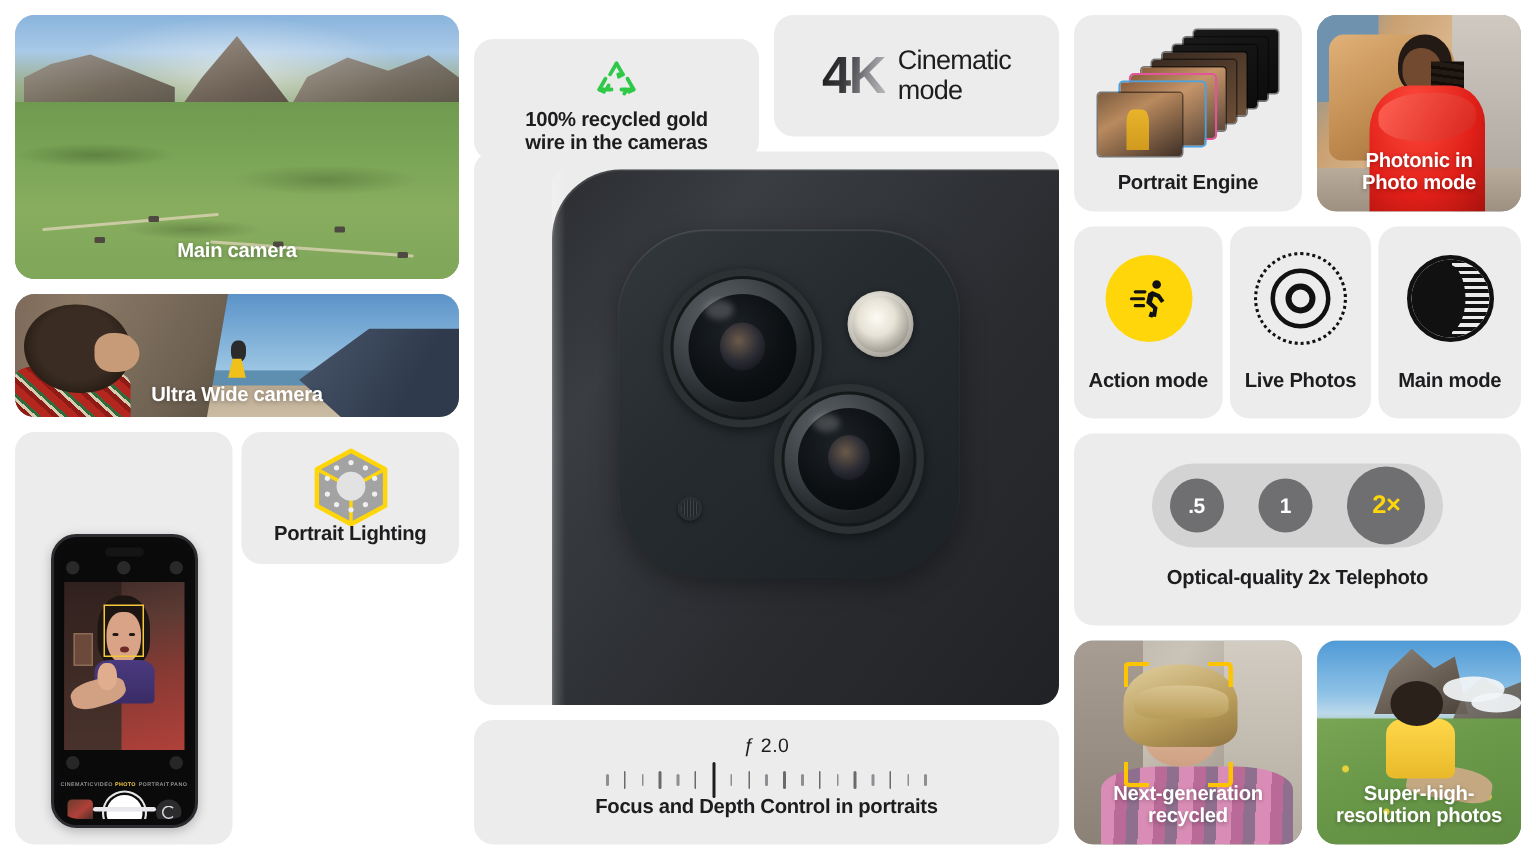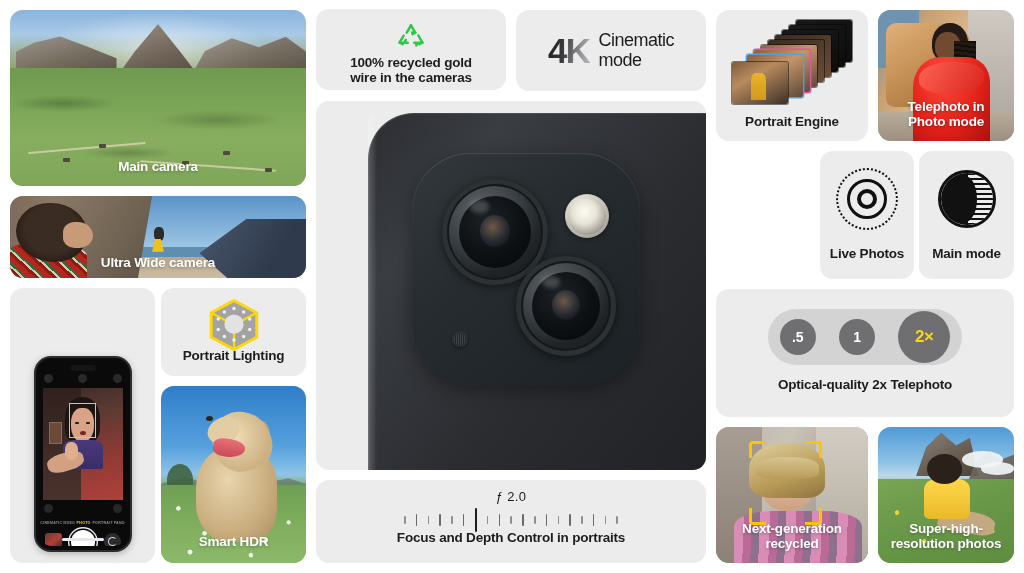--- a/index.html
+++ b/index.html
@@ -246,21 +246,21 @@
     background:#e3cda4; border-radius:50% 40% 40% 50%; transform:rotate(-26deg); }
   .dog-nose { position:absolute; left:31%; top:17%; width:7px; height:5px;
     background:#2b231c; border-radius:50%; }
   .dog-tongue { position:absolute; left:36%; top:30%; width:22%; height:10%;
     background: linear-gradient(#e86f78,#c94b57); border-radius:40% 50% 60% 40%;
     transform:rotate(8deg); }
   .dog-ear { position:absolute; left:60%; top:20%; width:15%; height:22%;
     background:#bfa274; border-radius:46% 46% 60% 60%; }
 
   
-  #c-recycled { left: 316px; top: 9px; width: 190px; height: 81px; }
+  #c-recycled { left: 316px; top: 26px; width: 190px; height: 81px; }
   .recy-icon { position:absolute; left:50%; transform:translateX(-50%); top:11px; }
   .recy-cap { top:46px; }
 
   
   #c-cinematic { left: 516px; top: 10px; width: 190px; height: 81px; }
   .cine-row {
     position:absolute; inset:0; display:flex; align-items:center;
     justify-content:center; gap:9px; padding:0 12px;
   }
   .cine-4k {
@@ -596,34 +596,20 @@
           <circle cx="21" cy="45" r="2"></circle>
             <circle cx="14" cy="37" r="2"></circle>
           <circle cx="14" cy="25" r="2"></circle>
             <circle cx="21" cy="17" r="2"></circle>
         </g>
       </svg>
     </div>
     <div class="tile-cap" style="bottom:13px">Portrait Lighting</div>
   </div>
 
-  <div class="card photo" id="c-smarthdr">
-    <div class="scene-dog">
-      <div class="dog-hills"></div>
-        <div class="dog-tree"></div>
-        <div class="dog-field"></div>
-      <div class="dog-body"></div>
-        <div class="dog-ear"></div>
-      <div class="dog-head"></div>
-        <div class="dog-snout"></div>
-      <div class="dog-nose"></div>
-        <div class="dog-tongue"></div>
-    </div>
-    <div class="photo-cap" style="bottom:14px">Smart HDR</div>
-  </div>
 
   <div class="card" id="c-recycled">
     <div class="recy-icon">
       <svg width="31" height="31" viewBox="0 0 32 32" aria-hidden="true">
         <g fill="none" stroke="#2ec946" stroke-width="2.6" stroke-linecap="round" stroke-linejoin="round">
           <path d="M16 5.5 L20.4 13 L17.2 13"></path>
           <path d="M20.4 13 L17.6 14.6"></path>
           <path d="M11.6 13 L16 5.5"></path>
           <path d="M8.4 16 L4.2 23.4 L7.6 23.4"></path>
           <path d="M4.2 23.4 L7.4 25"></path>
@@ -716,25 +702,42 @@
         <div class="port-wallR"></div>
       <div class="port-rock"></div>
         <div class="port-ground"></div>
       <div class="port-hair"></div>
         <div class="port-face"></div>
         <div class="port-braids"></div>
       <div class="port-dress"></div>
         <div class="port-ruffle"></div>
     </div>
     <div class="photo-cap portraits-cap cap-2">
-      <div>Telephoto in</div>
+      <div>Photonic in</div>
       <div>Photo mode</div>
     </div>
   </div>
 
+  <div class="card" id="c-action">
+    <div class="icon-center">
+      <div class="action-circle">
+        <svg width="34" height="34" viewBox="0 0 40 40" aria-hidden="true">
+          <g fill="#111">
+            <circle cx="26" cy="9" r="3.4"></circle>
+            <path d="M22.5 14.2 l6 2.4 l3.6 5.2 l-2.6 1.8 l-3.2 -4.4 l-2.6 -0.8 l-1.4 4.6 l4.4 4 l-1.2 7.6 l-3.2 -0.4 l0.9 -6.1 l-5.4 -4.6 l1.6 -7.4 z"></path>
+            <rect x="20.4" y="30.6" width="3.2" height="4.2" transform="rotate(18 22 32)"></rect>
+            <rect x="8" y="13.6" width="10" height="2.4" rx="1.2"></rect>
+            <rect x="5" y="19" width="12" height="2.4" rx="1.2"></rect>
+            <rect x="8" y="24.4" width="9" height="2.4" rx="1.2"></rect>
+          </g>
+        </svg>
+      </div>
+    </div>
+    <div class="tile-cap mode">Action mode</div>
+  </div>
 
   <div class="card" id="c-live">
     <div class="icon-center">
       <div class="live-ring">
         <div class="live-dots"></div>
         <div class="live-o1"></div>
         <div class="live-o2"></div>
       </div>
     </div>
     <div class="tile-cap mode">Live Photos</div>

